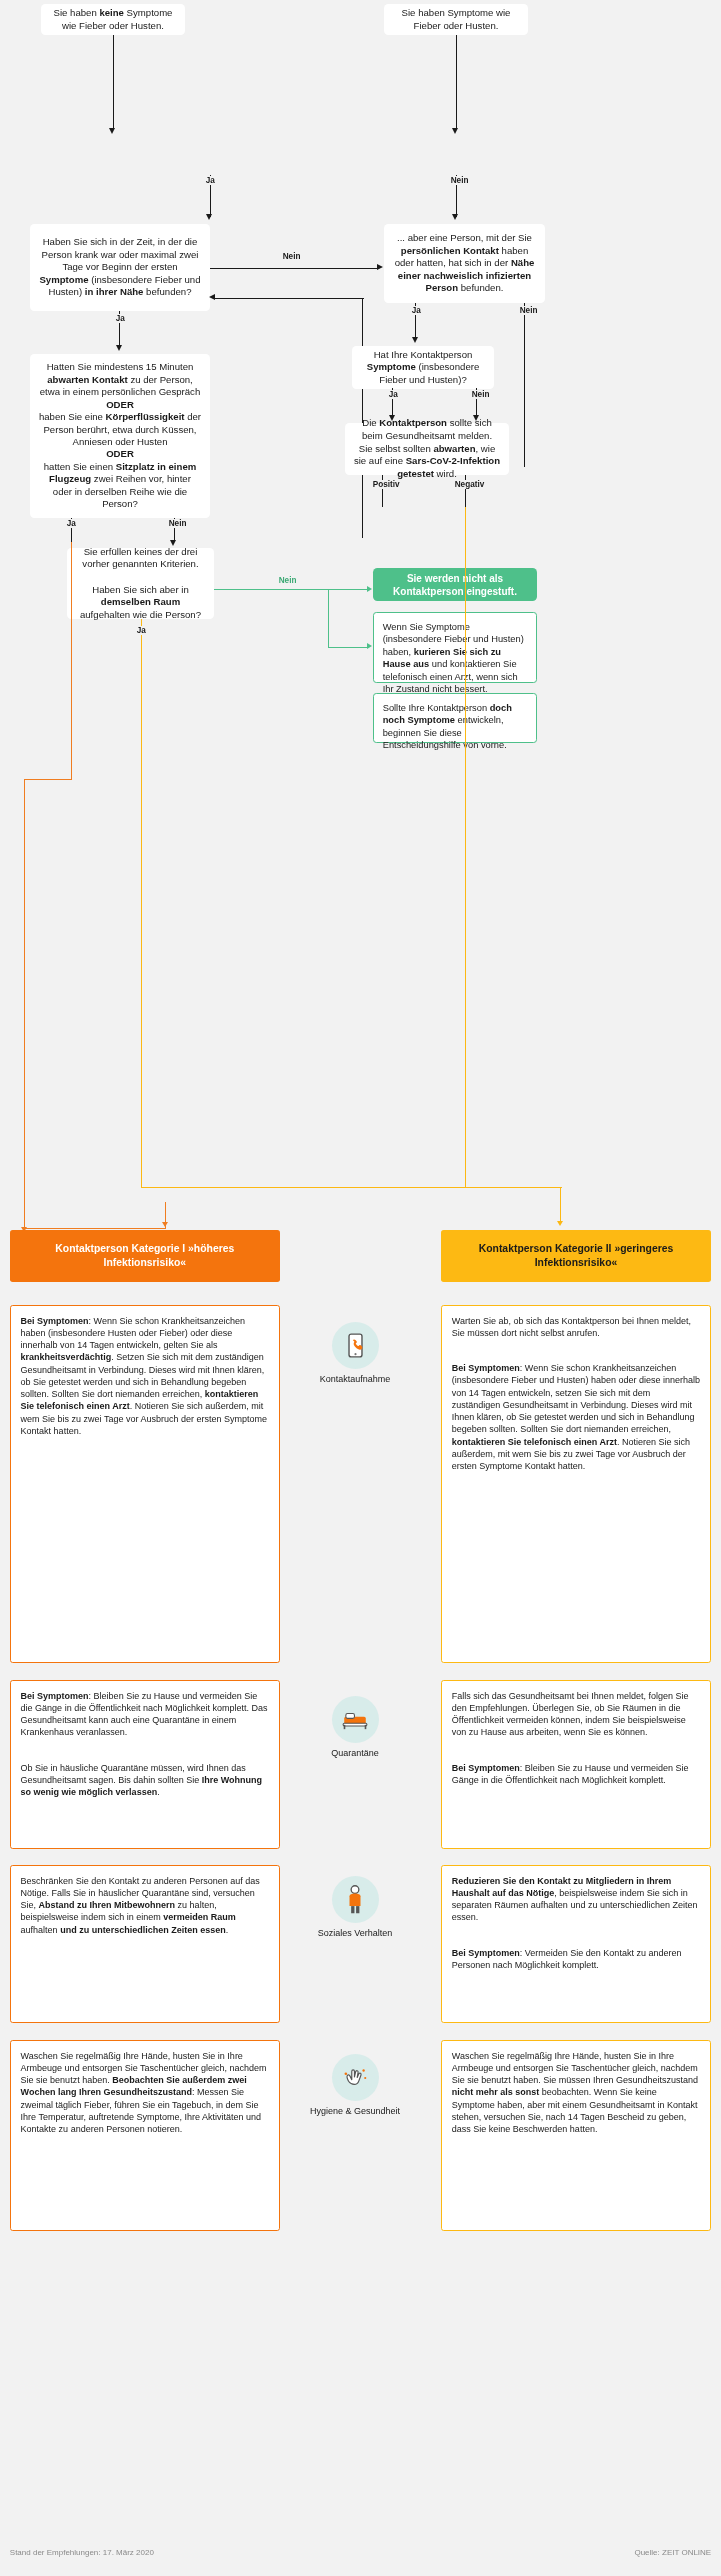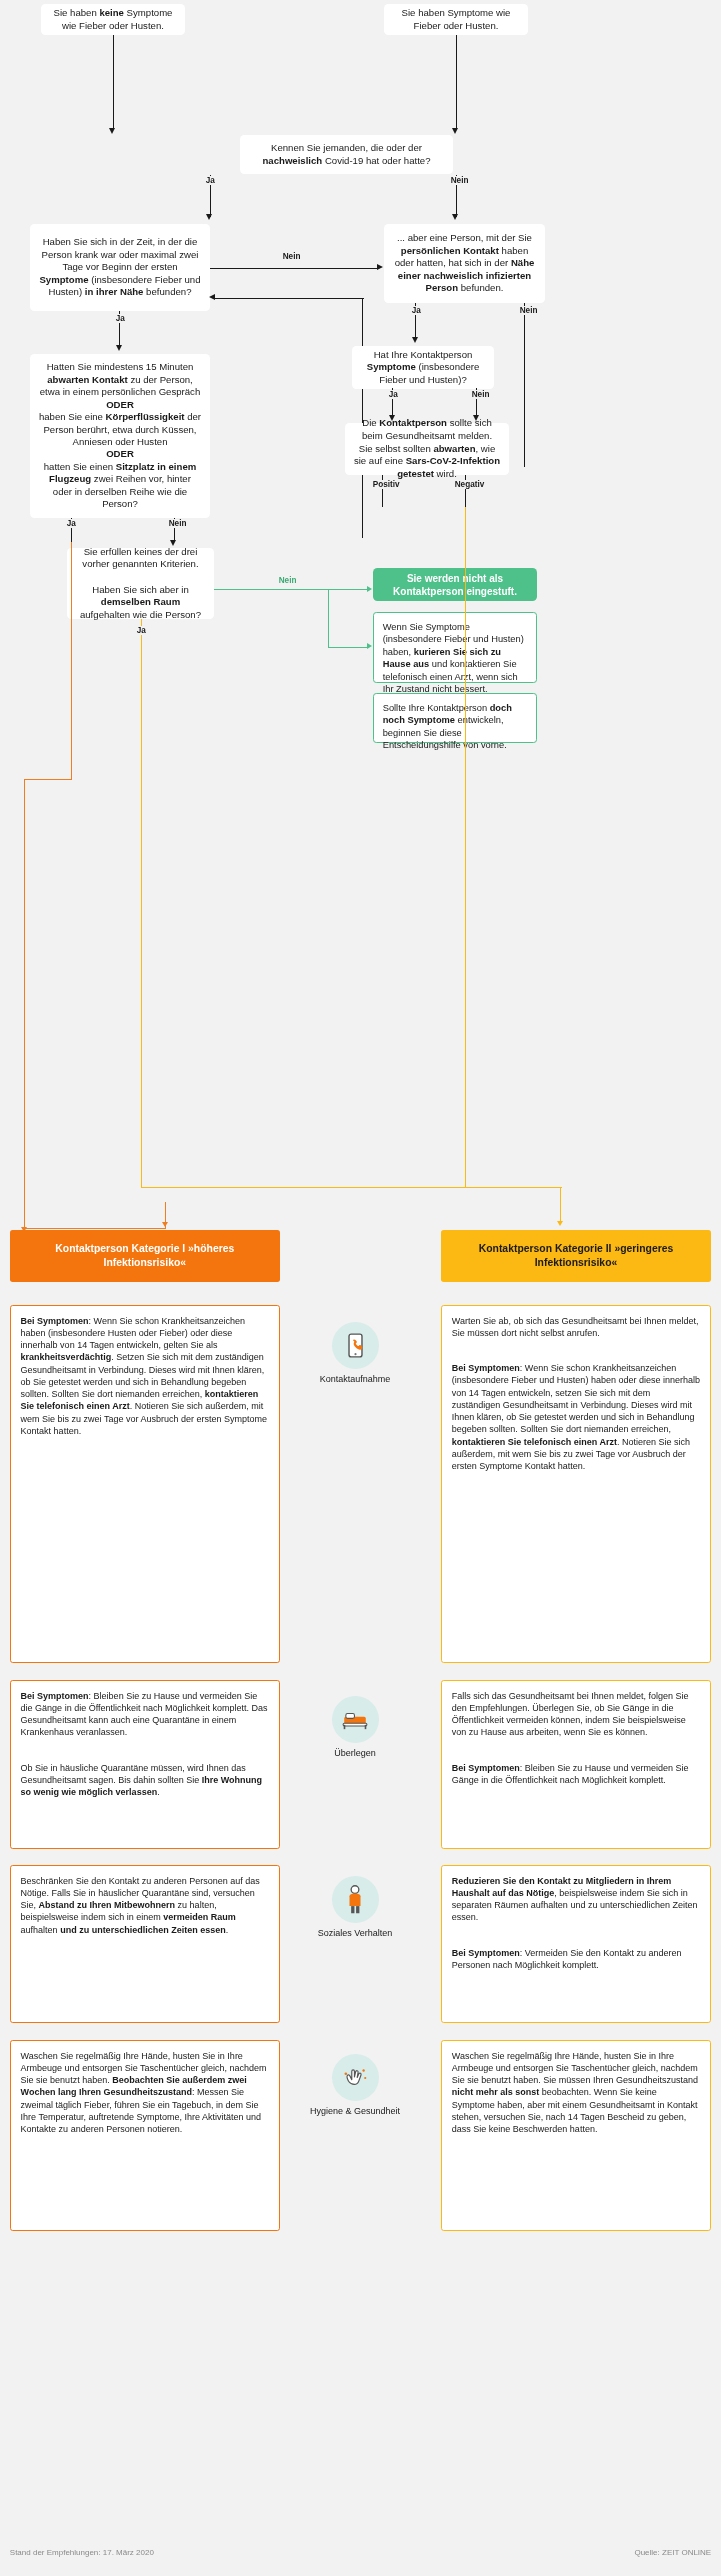--- a/index.html
+++ b/index.html
@@ -174,23 +174,20 @@
 
   <div class="box" style="left:384px; top:4.4px; width:144px; height:31px;">
     <span>Sie haben Symptome wie Fieber oder Husten.</span>
   </div>
 
   <div class="vline" style="left:113px; top:35px; height:94px;"></div>
   <div class="arrow-down" style="left:109px; top:128px;"></div>
   <div class="vline" style="left:456px; top:35px; height:94px;"></div>
   <div class="arrow-down" style="left:452px; top:128px;"></div>
 
-  <div class="box" style="left:240px; top:135px; width:213px; height:39px;">
-    <span>Kennen Sie jemanden, die oder der <b>nachweislich</b> Covid-19 hat oder hatte?</span>
-  </div>
 
   <div class="vline" style="left:210px; top:175px; height:0px;"></div>
   <div class="hline" style="left:210px; top:184px; width:0px;"></div>
 
   <div class="vline" style="left:210px; top:175px; height:42px;"></div>
   <div class="edge-label" style="left:203px; top:176px;">Ja</div>
   <div class="arrow-down" style="left:206px; top:214px;"></div>
 
   <div class="vline" style="left:456px; top:175px; height:42px;"></div>
   <div class="edge-label" style="left:448px; top:176px;">Nein</div>
@@ -317,21 +314,21 @@
         <rect x="14" y="10" width="18" height="27" fill="#ffffff"></rect>
         <circle cx="23" cy="41" r="2" fill="#777"></circle>
         <path d="M18 15c1.5-1.5 3.5-1.5 5 0l2 2c1 1 .6 2.2-.2 3l-1 1c-.3.3-.3.8 0 1.2.9 1.4 2.2 2.7 3.6 3.6.4.3.9.3 1.2 0l1-1c.8-.8 2-1.2 3-.2l2 2c1.5 1.5 1.5 3.5 0 5-2.6 2.6-7 1.3-11-2.7s-5.3-8.4-2.6-11z" fill="#f4740d"></path>
       </svg>
     </div>
     <div class="tlabel">Kontaktaufnahme</div>
   </div>
 
   <div class="card c2" style="left:441px; top:1305px; width:270px; height:358px;">
     <div>
-        <p>Warten Sie ab, ob sich das Gesundheitsamt bei Ihnen meldet, Sie müssen dort nicht selbst anrufen.</p>
+        <p>Warten Sie ab, ob sich das Kontaktperson bei Ihnen meldet, Sie müssen dort nicht selbst anrufen.</p>
         <p><b>Bei Symptomen</b>: Wenn Sie schon Krankheitsanzeichen (insbesondere Fieber und Husten) haben oder diese innerhalb von 14 Tagen entwickeln, setzen Sie sich mit dem zuständigen Gesundheitsamt in Verbindung. Dieses wird mit Ihnen klären, ob Sie getestet werden und sich in Behandlung begeben sollten. Sollten Sie dort niemanden erreichen, <b>kontaktieren Sie telefonisch einen Arzt</b>. Notieren Sie sich außerdem, mit wem Sie bis zu zwei Tage vor Ausbruch der ersten Symptome Kontakt hatten.</p>
       </div>
   </div>
 
   <div class="card c1" style="left:9.8px; top:1680px; width:270px; height:169px;">
     <div>
         <p><b>Bei Symptomen</b>: Bleiben Sie zu Hause und vermeiden Sie die Gänge in die Öffentlichkeit nach Möglichkeit komplett. Das Gesundheitsamt kann auch eine Quarantäne in einem Krankenhaus veranlassen.</p>
         <p>Ob Sie in häusliche Quarantäne müssen, wird Ihnen das Gesundheitsamt sagen. Bis dahin sollten Sie <b>Ihre Wohnung so wenig wie möglich verlassen</b>.</p>
       </div>
   </div>
@@ -339,26 +336,26 @@
   <div class="topic" style="left:292px; top:1696px;">
     <div class="bubble">
       <svg width="28" height="24" viewBox="0 0 52 44" aria-hidden="true">
         <rect x="6" y="16" width="40" height="14" rx="3" fill="#f4740d"></rect>
         <rect x="9" y="10" width="16" height="9" rx="3" fill="#ffffff" stroke="#555" stroke-width="2"></rect>
         <rect x="4" y="28" width="44" height="5" rx="2" fill="#ffffff" stroke="#555" stroke-width="2"></rect>
         <rect x="5" y="31" width="3" height="8" fill="#555"></rect>
         <rect x="44" y="31" width="3" height="8" fill="#555"></rect>
       </svg>
     </div>
-    <div class="tlabel">Überlegen</div>
+    <div class="tlabel">Quarantäne</div>
   </div>
 
   <div class="card c2" style="left:441px; top:1680px; width:270px; height:169px;">
     <div>
-        <p>Falls sich das Gesundheitsamt bei Ihnen meldet, folgen Sie den Empfehlungen. Überlegen Sie, ob Sie Gänge in die Öffentlichkeit vermeiden können, indem Sie beispielsweise von zu Hause aus arbeiten, wenn Sie es können.</p>
+        <p>Falls sich das Gesundheitsamt bei Ihnen meldet, folgen Sie den Empfehlungen. Überlegen Sie, ob Sie Räumen in die Öffentlichkeit vermeiden können, indem Sie beispielsweise von zu Hause aus arbeiten, wenn Sie es können.</p>
         <p><b>Bei Symptomen</b>: Bleiben Sie zu Hause und vermeiden Sie Gänge in die Öffentlichkeit nach Möglichkeit komplett.</p>
       </div>
   </div>
 
   <div class="card c1" style="left:9.8px; top:1865px; width:270px; height:158px;">
     <div>
         <p>Beschränken Sie den Kontakt zu anderen Personen auf das Nötige. Falls Sie in häuslicher Quarantäne sind, versuchen Sie, <b>Abstand zu Ihren Mitbewohnern</b> zu halten, beispielsweise indem sich in einem <b>vermeiden Raum</b> aufhalten <b>und zu unterschiedlichen Zeiten essen</b>.</p>
       </div>
   </div>
 

